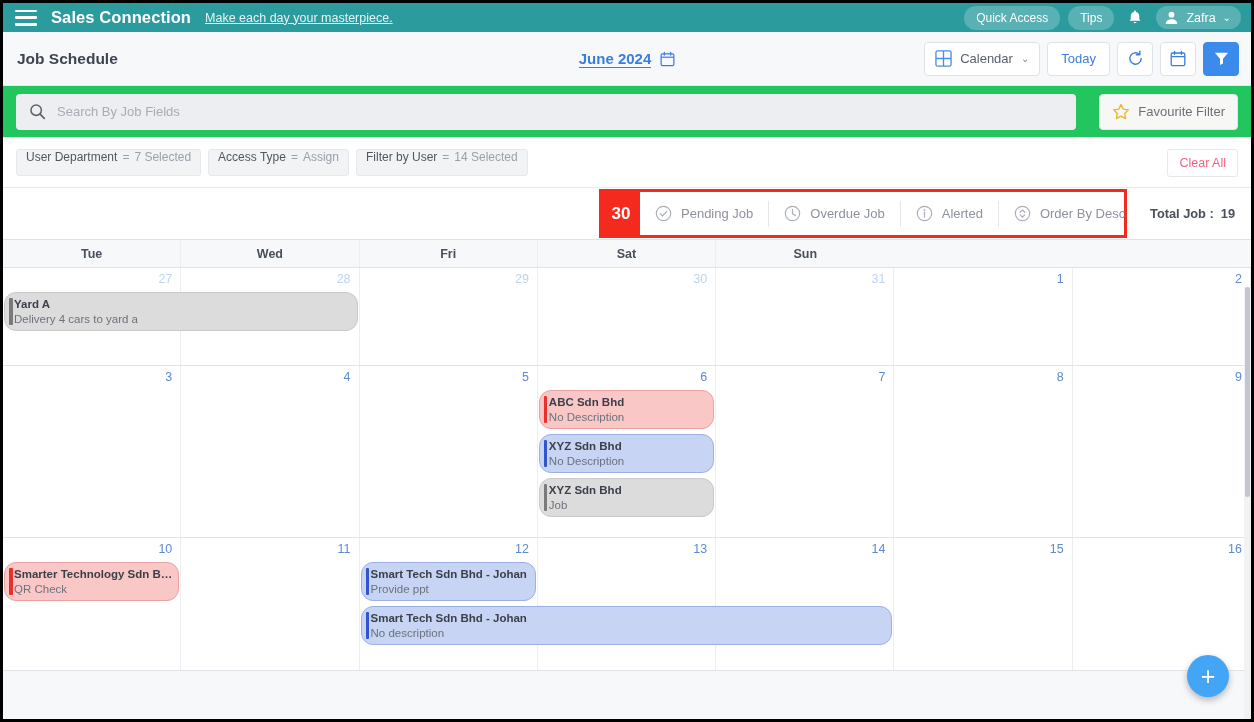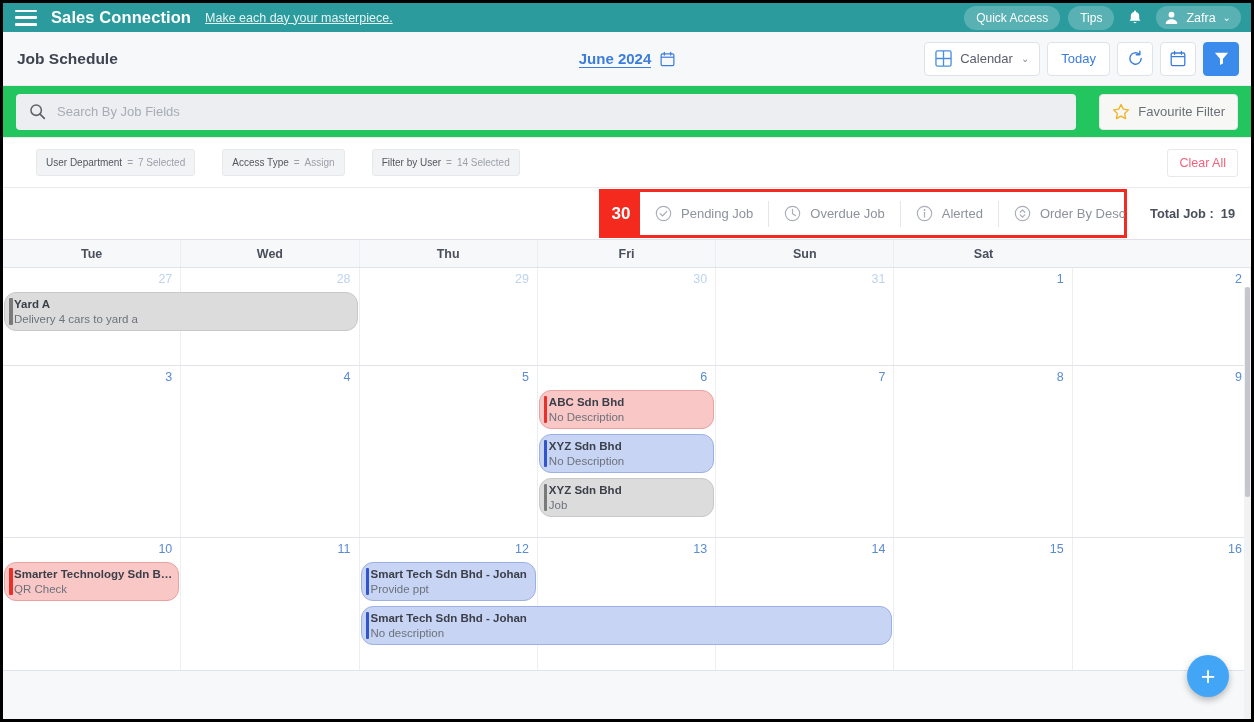--- a/index.html
+++ b/index.html
@@ -100,23 +100,23 @@
 
   
   .chiprow {
     height: 50px; background: #ffffff;
     border-bottom: 1px solid #e8eaee;
     display: flex; align-items: center; padding: 0 13px; gap: 7px;
   }
   .chip {
     background: #f2f3f5; border: 1px solid #e6e8ec;
     border-radius: 3px; height: 27px;
-    display: flex; align-items: center; gap: 5px;
-    padding: 0 9px; font-size: 10px; color: #51565f;
-    cursor: pointer; white-space: nowrap; margin-left: 20px;
+    display: flex; align-items: flex-start; gap: 5px;
+    padding: 0 9px; font-size: 12px; color: #51565f;
+    cursor: pointer; white-space: nowrap;
   }
   .chip .eq { color: #9aa0aa; }
   .chip .val { color: #9aa0aa; }
   .clear-all {
     margin-left: auto; background: #ffffff;
     border: 1px solid #e6e8ec; border-radius: 3px;
     height: 28px; display: flex; align-items: center;
     padding: 0 11px; font-size: 12.5px; color: #f2627e; cursor: pointer;
   }
 
@@ -366,24 +366,23 @@
     </div>
     <div class="total-job">
       <span>Total Job :</span>
       <span class="num">19</span>
     </div>
   </div>
 
   <div class="cal-head">
     <div>Tue</div>
     <div>Wed</div>
-    <div>Thu</div>
     <div>Fri</div>
+    <div>Sat</div>
     <div>Sun</div>
-    <div>Sat</div>
   </div>
 
   <div class="cal-body" id="cal-body">
       <div class="week week-1">
         <div class="daycell">
           <div class="daynum muted">27</div>
         </div>
         <div class="daycell">
           <div class="daynum muted">28</div>
         </div>

